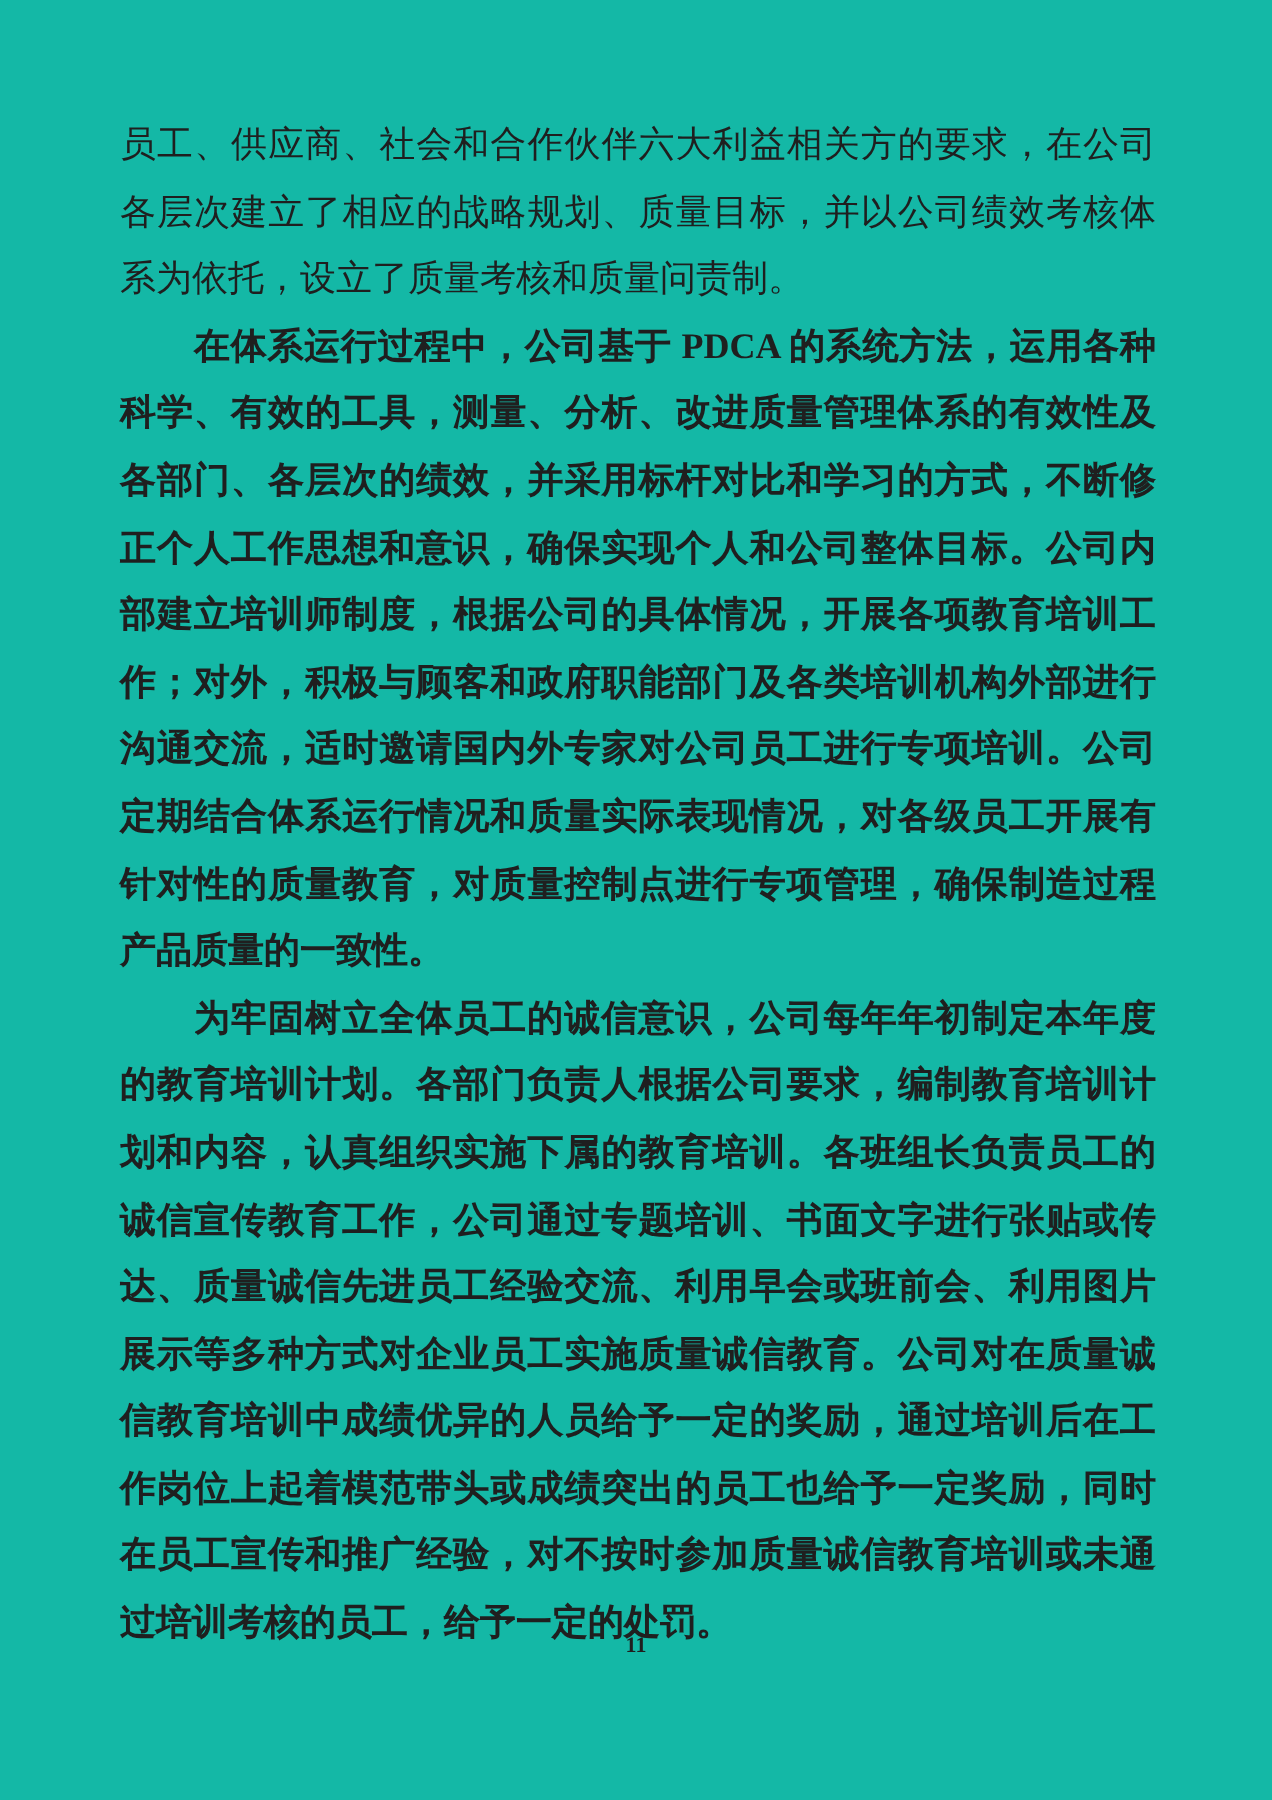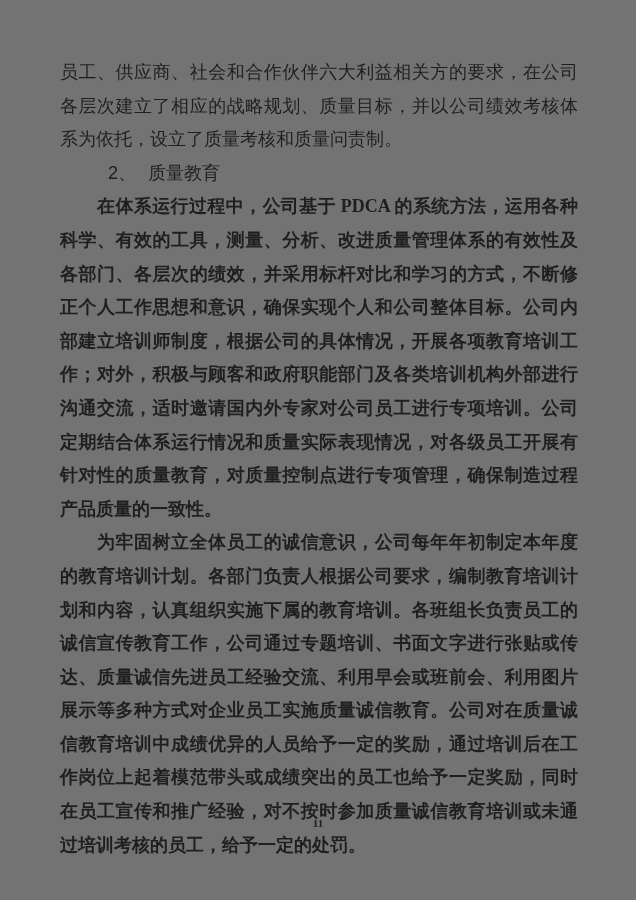--- a/index.html
+++ b/index.html
@@ -5,21 +5,21 @@
   * { margin: 0; padding: 0; box-sizing: border-box; }
   html, body { background: #ffffff; }
   body {
     width: 636px;
     font-family: "Liberation Serif", "DejaVu Serif", serif;
   }
   .page {
     position: relative;
     width: 636px;
     height: 900px;
-    background: #737373;
+    background: #14b8a6;
     overflow: hidden;
     color: #1f1f1f;
   }
   .content {
     position: absolute;
     left: 60px;
     top: 56px;
     width: 518px;
     font-size: 18px;
     line-height: 33.6px;
@@ -49,23 +49,20 @@
   }
 </style>
 </head>
 <body>
 
 <div class="page">
   <div class="content">
 
     <p class="para">员工、供应商、社会和合作伙伴六大利益相关方的要求，在公司各层次建立了相应的战略规划、质量目标，并以公司绩效考核体系为依托，设立了质量考核和质量问责制。</p>
 
-    <p class="heading">
-      <span class="h-num">2、</span><span class="h-title">质量教育</span>
-    </p>
 
     <p class="para indent">在体系运行过程中，公司基于 PDCA 的系统方法，运用各种科学、有效的工具，测量、分析、改进质量管理体系的有效性及各部门、各层次的绩效，并采用标杆对比和学习的方式，不断修正个人工作思想和意识，确保实现个人和公司整体目标。公司内部建立培训师制度，根据公司的具体情况，开展各项教育培训工作；对外，积极与顾客和政府职能部门及各类培训机构外部进行沟通交流，适时邀请国内外专家对公司员工进行专项培训。公司定期结合体系运行情况和质量实际表现情况，对各级员工开展有针对性的质量教育，对质量控制点进行专项管理，确保制造过程产品质量的一致性。</p>
 
     <p class="para indent">为牢固树立全体员工的诚信意识，公司每年年初制定本年度的教育培训计划。各部门负责人根据公司要求，编制教育培训计划和内容，认真组织实施下属的教育培训。各班组长负责员工的诚信宣传教育工作，公司通过专题培训、书面文字进行张贴或传达、质量诚信先进员工经验交流、利用早会或班前会、利用图片展示等多种方式对企业员工实施质量诚信教育。公司对在质量诚信教育培训中成绩优异的人员给予一定的奖励，通过培训后在工作岗位上起着模范带头或成绩突出的员工也给予一定奖励，同时在员工宣传和推广经验，对不按时参加质量诚信教育培训或未通过培训考核的员工，给予一定的处罚。</p>
 
 
   </div>
 
   <div class="page-number">11</div>
 </div>

